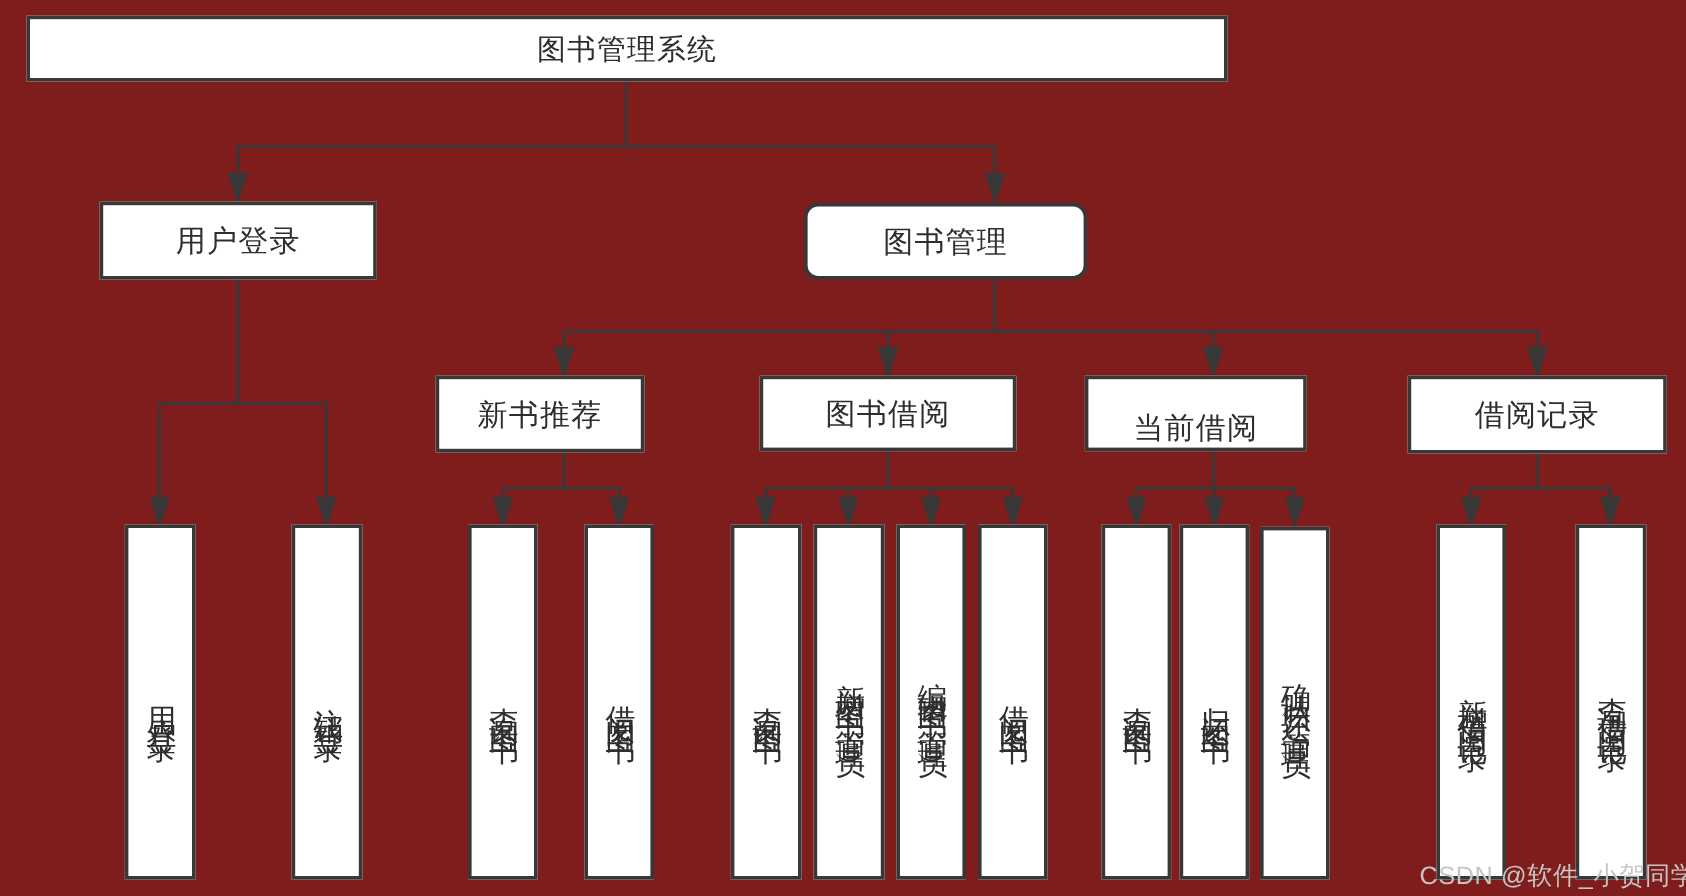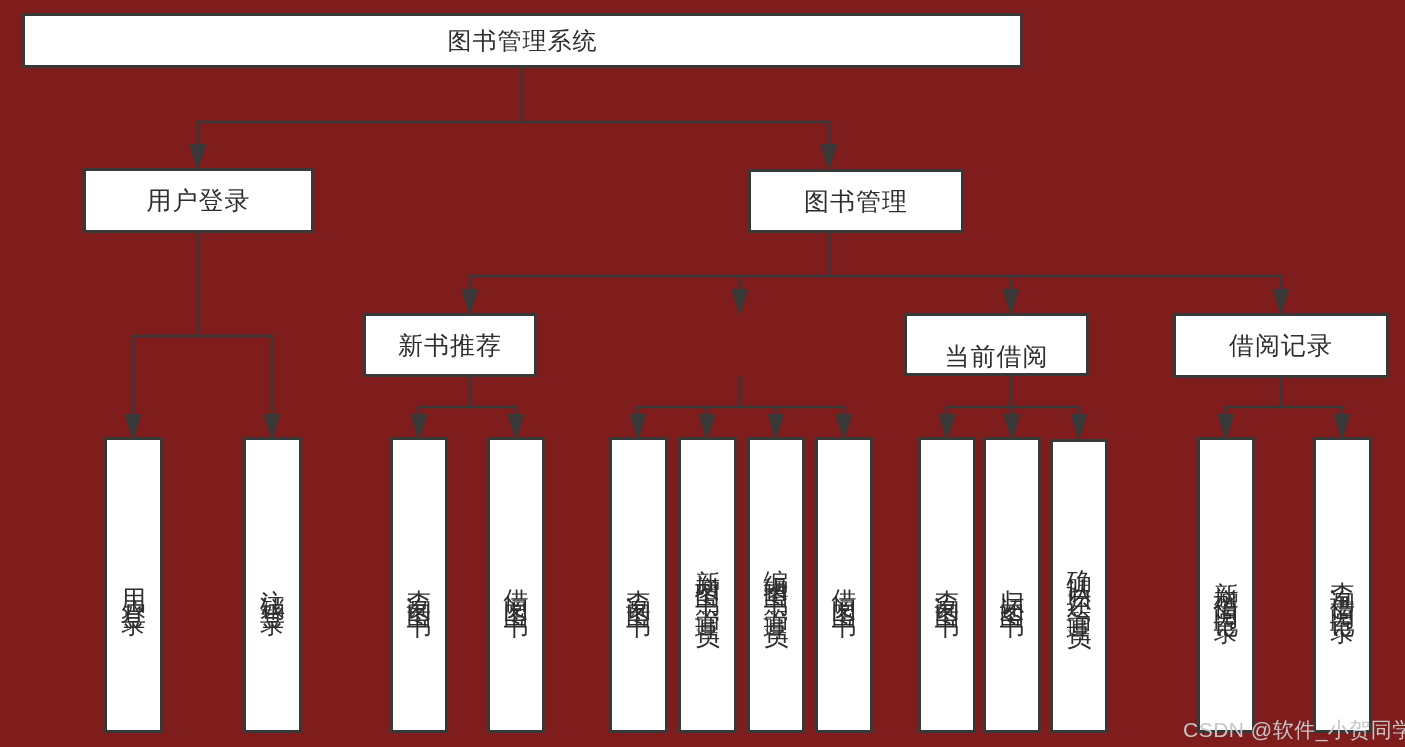--- a/index.html
+++ b/index.html
@@ -120,26 +120,29 @@
     </g>
   </svg>
 
   <div class="node" style="left:22px; top:13px; width:1001px; height:55px;">
     <span class="root-label">图书管理系统</span>
   </div>
 
   <div class="node" style="left:83px; top:168px; width:231px; height:65px;">
     <span class="h-label">用户登录</span>
   </div>
-  <div class="node" style="left:748px; top:169px; width:216px; height:64px;">
+  <div class="node" style="left:670px; top:169px; width:236px; height:64px;border-radius:12px;">
     <span class="h-label">图书管理</span>
   </div>
 
   <div class="node" style="left:363px; top:313px; width:174px; height:64px;">
     <span class="h-label">新书推荐</span>
+  </div>
+  <div class="node" style="left:633px; top:313px; width:214px; height:63px;">
+    <span class="h-label">图书借阅</span>
   </div>
   <div class="node" style="left:904px; top:313px; width:185px; height:63px;align-items:flex-end;">
     <span class="h-label">当前借阅</span>
   </div>
   <div class="node" style="left:1173px; top:313px; width:216px; height:65px;">
     <span class="h-label">借阅记录</span>
   </div>
 
   <div class="node v-node" style="left:104px; top:437px; width:59px; height:296px;">
     <span class="v-label">用户登录</span>

